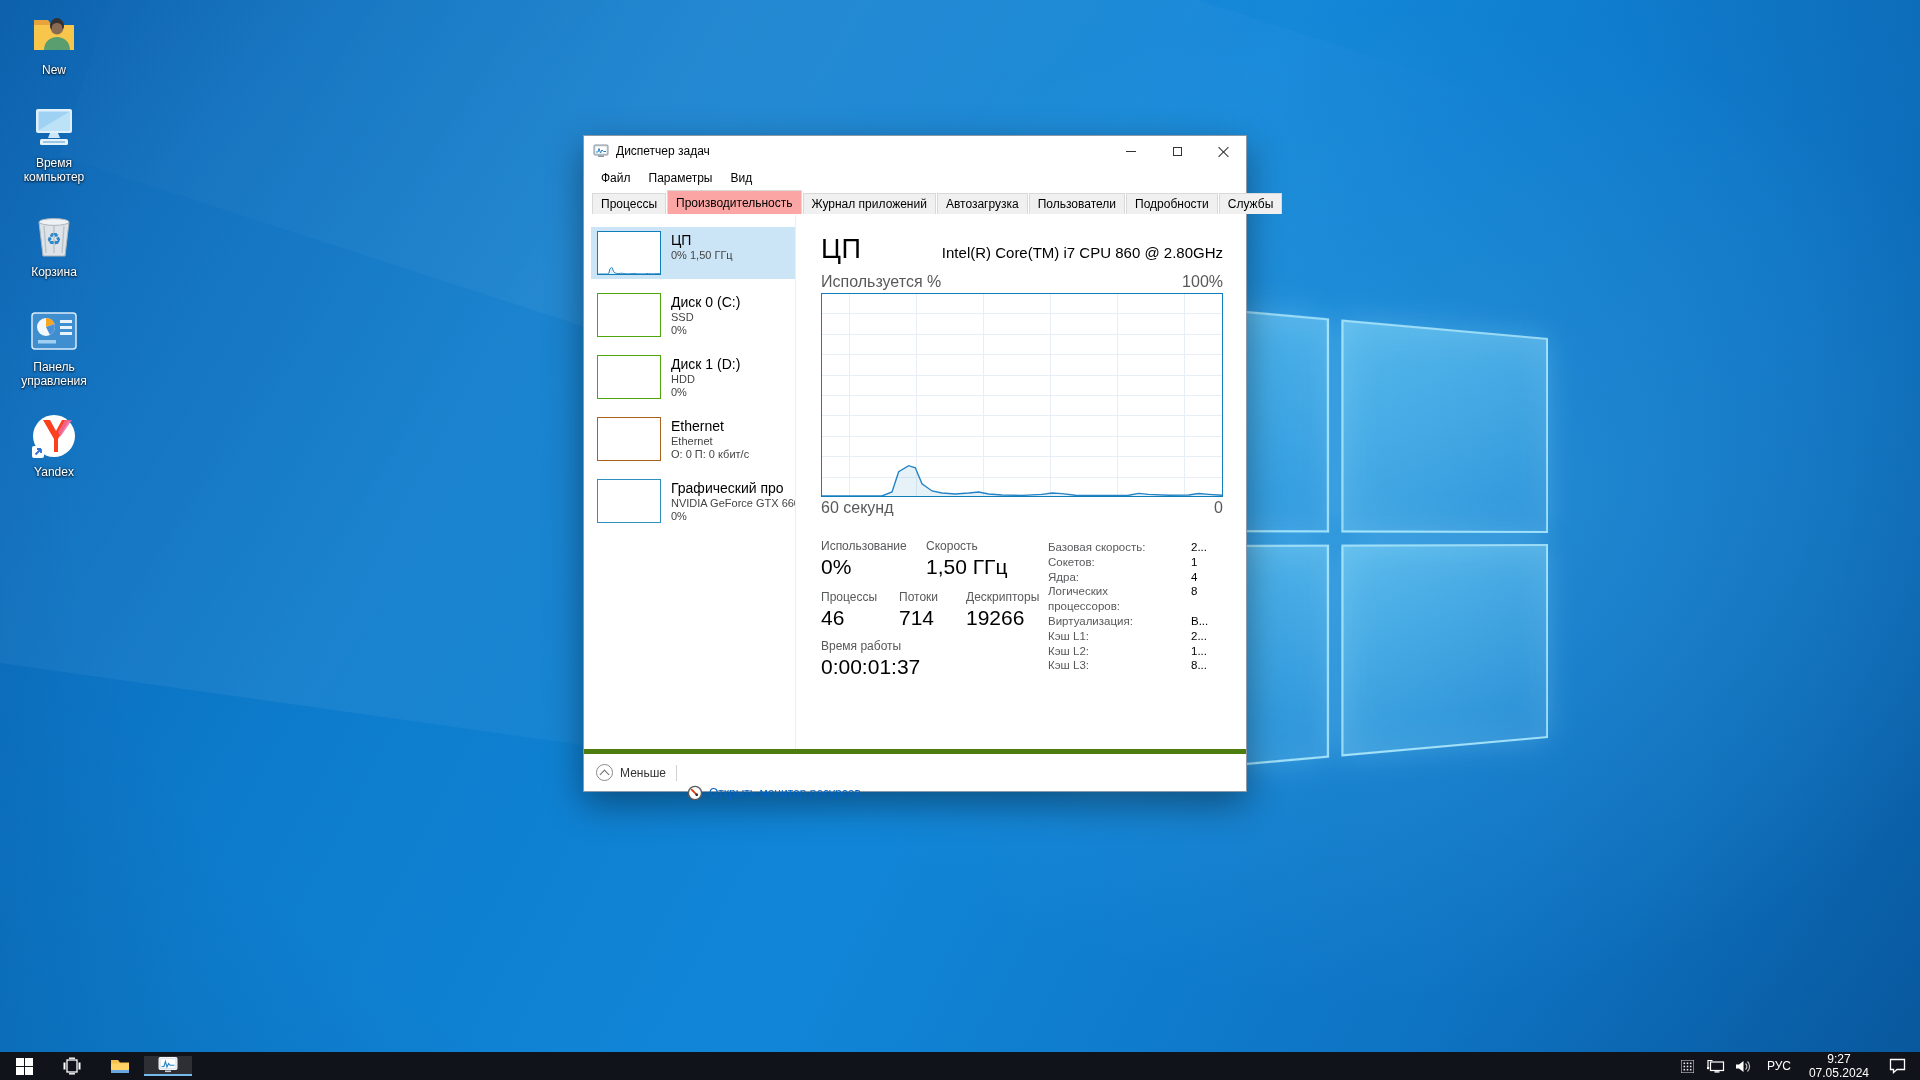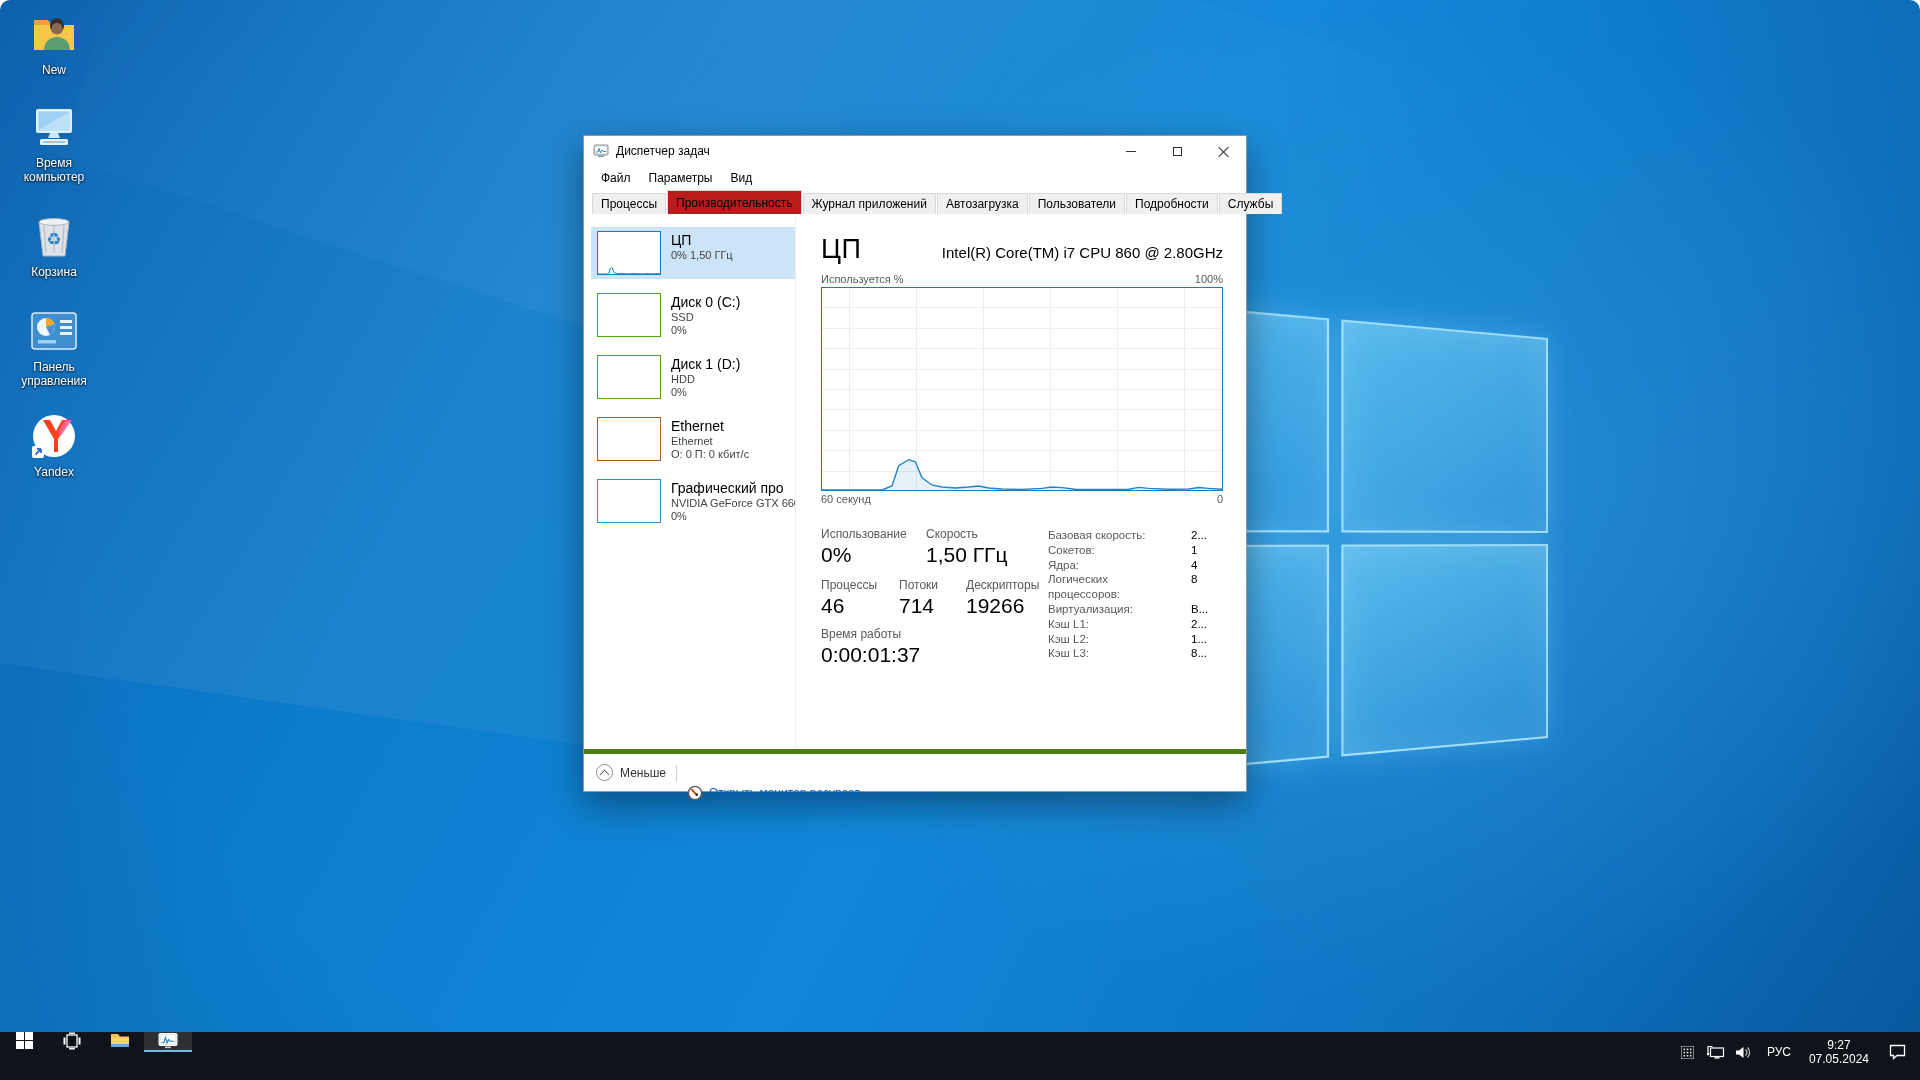--- a/index.html
+++ b/index.html
@@ -5,21 +5,20 @@
   * { margin:0; padding:0; box-sizing:border-box; }
   html,body { width:1920px; height:1080px; overflow:hidden; font-family:"Liberation Sans","DejaVu Sans",sans-serif; }
 
   
   .desktop {
     position:absolute; inset:0;
     background:
       radial-gradient(1100px 800px at 72% 47%, rgba(120,215,255,.22), transparent 62%),
       radial-gradient(1600px 1200px at 50% 45%, rgba(0,0,0,0) 55%, rgba(4,45,90,.28) 100%),
       linear-gradient(118deg,#0a64b4 0%,#0d7ccc 28%,#1186d8 52%,#0e74c4 78%,#095ea6 100%);
-    border-radius: 10px;
   }
   .beam { position:absolute; pointer-events:none; background:linear-gradient(115deg, rgba(255,255,255,0) 0%, rgba(255,255,255,.06) 45%, rgba(255,255,255,0) 80%); }
   .beam1 { left:-200px; top:-150px; width:1700px; height:900px; transform:rotate(8deg); }
   .beam2 { left:100px; top:-100px; width:1500px; height:500px; transform:rotate(18deg); opacity:.7; }
 
   .winlogo { position:absolute; left:1128px; top:338px; width:420px; height:400px;
     display:grid; grid-template-columns:1fr 1fr; grid-template-rows:1fr 1fr; gap:11px;
     transform:perspective(900px) rotateY(22deg); transform-origin:100% 50%; }
   .pane { background:linear-gradient(155deg, rgba(130,220,252,.55), rgba(70,175,235,.30));
     border:2px solid rgba(190,242,255,.75); box-shadow:0 0 28px rgba(140,220,255,.30), inset 0 0 40px rgba(255,255,255,.12); }
@@ -45,38 +44,38 @@
   .g-close { position:relative; width:11px; height:11px; }
   .g-close:before,.g-close:after { content:""; position:absolute; left:5px; top:-1px; width:1px; height:14px; background:#333; }
   .g-close:before { transform:rotate(45deg); } .g-close:after { transform:rotate(-45deg); }
 
   .menubar { height:24px; display:flex; align-items:center; padding-left:8px; background:#fff; flex:0 0 auto; }
   .menu-item { font-size:12px; color:#000; padding:3px 9px; }
 
   .tabstrip { height:24px; display:flex; align-items:flex-end; padding-left:8px; background:#fff; flex:0 0 auto; }
   .tab { font-size:12px; color:#000; background:#f0f0f0; border:1px solid #d9d9d9; border-bottom:none;
     padding:3px 8px 4px; margin-right:1px; height:21px; white-space:nowrap; }
-  .tab.active { background:#b91c1c; height:24px; padding-top:5px; position:relative; z-index:2; box-shadow:0 1px 0 #fff; }
+  .tab.active { background:#fca5a5; height:24px; padding-top:5px; position:relative; z-index:2; box-shadow:0 1px 0 #fff; }
 
   .content { flex:1; display:flex; min-height:0; }
   .sidebar { width:212px; flex:0 0 auto; padding:13px 0 0 7px; border-right:1px solid #eceff1; overflow:hidden; }
   .sb-item { display:flex; align-items:flex-start; padding:4px 0 4px 6px; margin-bottom:10px; position:relative; }
   .sb-item.selected { background:#cbe4f6; }
   .thumb { width:64px; height:44px; background:#fff; border:1px solid #999; flex:0 0 auto; position:relative; }
   .thumb svg { position:absolute; inset:0; width:100%; height:100%; }
   .sb-text { padding-left:10px; overflow:hidden; }
   .sb-title { font-size:14px; color:#000; white-space:nowrap; overflow:hidden; line-height:18px; }
   .sb-sub { font-size:11px; color:#444; white-space:nowrap; overflow:hidden; line-height:13px; }
   .sb-sub:empty { display:none; }
 
   .main { flex:1; padding:20px 23px 0 25px; min-width:0; }
   .main-head { display:flex; align-items:flex-end; justify-content:space-between; }
   .h-cpu { font-size:27px; font-weight:400; color:#000; letter-spacing:.5px; line-height:30px; }
   .h-model { font-size:15px; color:#000; padding-bottom:3px; }
-  .chart-toprow,.chart-botrow { display:flex; justify-content:space-between; font-size:11px; color:#58595b;gap:40px; }
+  .chart-toprow,.chart-botrow { display:flex; justify-content:space-between; font-size:16px; color:#58595b;gap:40px; }
   .chart-toprow { margin-top:9px; margin-bottom:2px; }
   .chart-botrow { margin-top:2px; }
   .perf-chart { position:relative; height:204px; border:1px solid #117dbb; background:#fff;
     background-image:
       repeating-linear-gradient(to right, #e7eef5 0 1px, transparent 1px 67px),
       repeating-linear-gradient(to bottom, transparent 0 19.4px, #e7eef5 19.4px 20.4px);
     background-position:27px 0, 0 0; }
   .perf-chart svg { position:absolute; inset:0; width:100%; height:100%; }
 
   .stats { display:flex; margin-top:22px; }
@@ -96,22 +95,22 @@
   .circ-chev { width:17px; height:17px; border:1px solid #8a8a8a; border-radius:50%; position:relative; margin-right:7px; }
   .circ-chev:before { content:""; position:absolute; left:4px; top:6px; width:6px; height:6px;
     border-left:1.5px solid #6d6d6d; border-top:1.5px solid #6d6d6d; transform:rotate(45deg); }
   .less-lbl { font-size:12px; color:#333; }
   .vsep { width:1px; height:16px; background:#d0d0d0; margin:0 10px; }
   .resmon { display:flex; align-items:center;margin-top:41px; }
   .resmon svg { margin-right:6px; }
   .resmon-link { font-size:12px; color:#0563c1; text-decoration:none; }
 
   
-  .taskbar { position:absolute; left:0; bottom:0; width:1920px; height:48px; background:#10131a;
-    display:flex; align-items:flex-start; z-index:50;margin-top:47px; }
+  .taskbar { position:absolute; left:0; bottom:0; width:1920px; height:28px; background:#10131a;
+    display:flex; align-items:center; z-index:50;margin-top:47px; }
   .tb-btn { width:48px; display:flex; align-items:center; justify-content:center; }
   .tb-btn.active { background:rgba(255,255,255,.12); border-bottom:2px solid #76b9ed; }
   .tb-spacer { flex:1; }
   .tray { display:flex; align-items:center; padding-right:4px; }
   .tray-ic { width:28px; height:40px; display:flex; align-items:center; justify-content:center; }
   .tray-lang { color:#fff; font-size:12px; padding:0 9px; }
   .tray-clock { color:#fff; font-size:12px; text-align:center; line-height:14px; padding:0 9px; }
   .tray-ac { width:38px; height:40px; display:flex; align-items:center; justify-content:center; }
 </style>
 </head>

